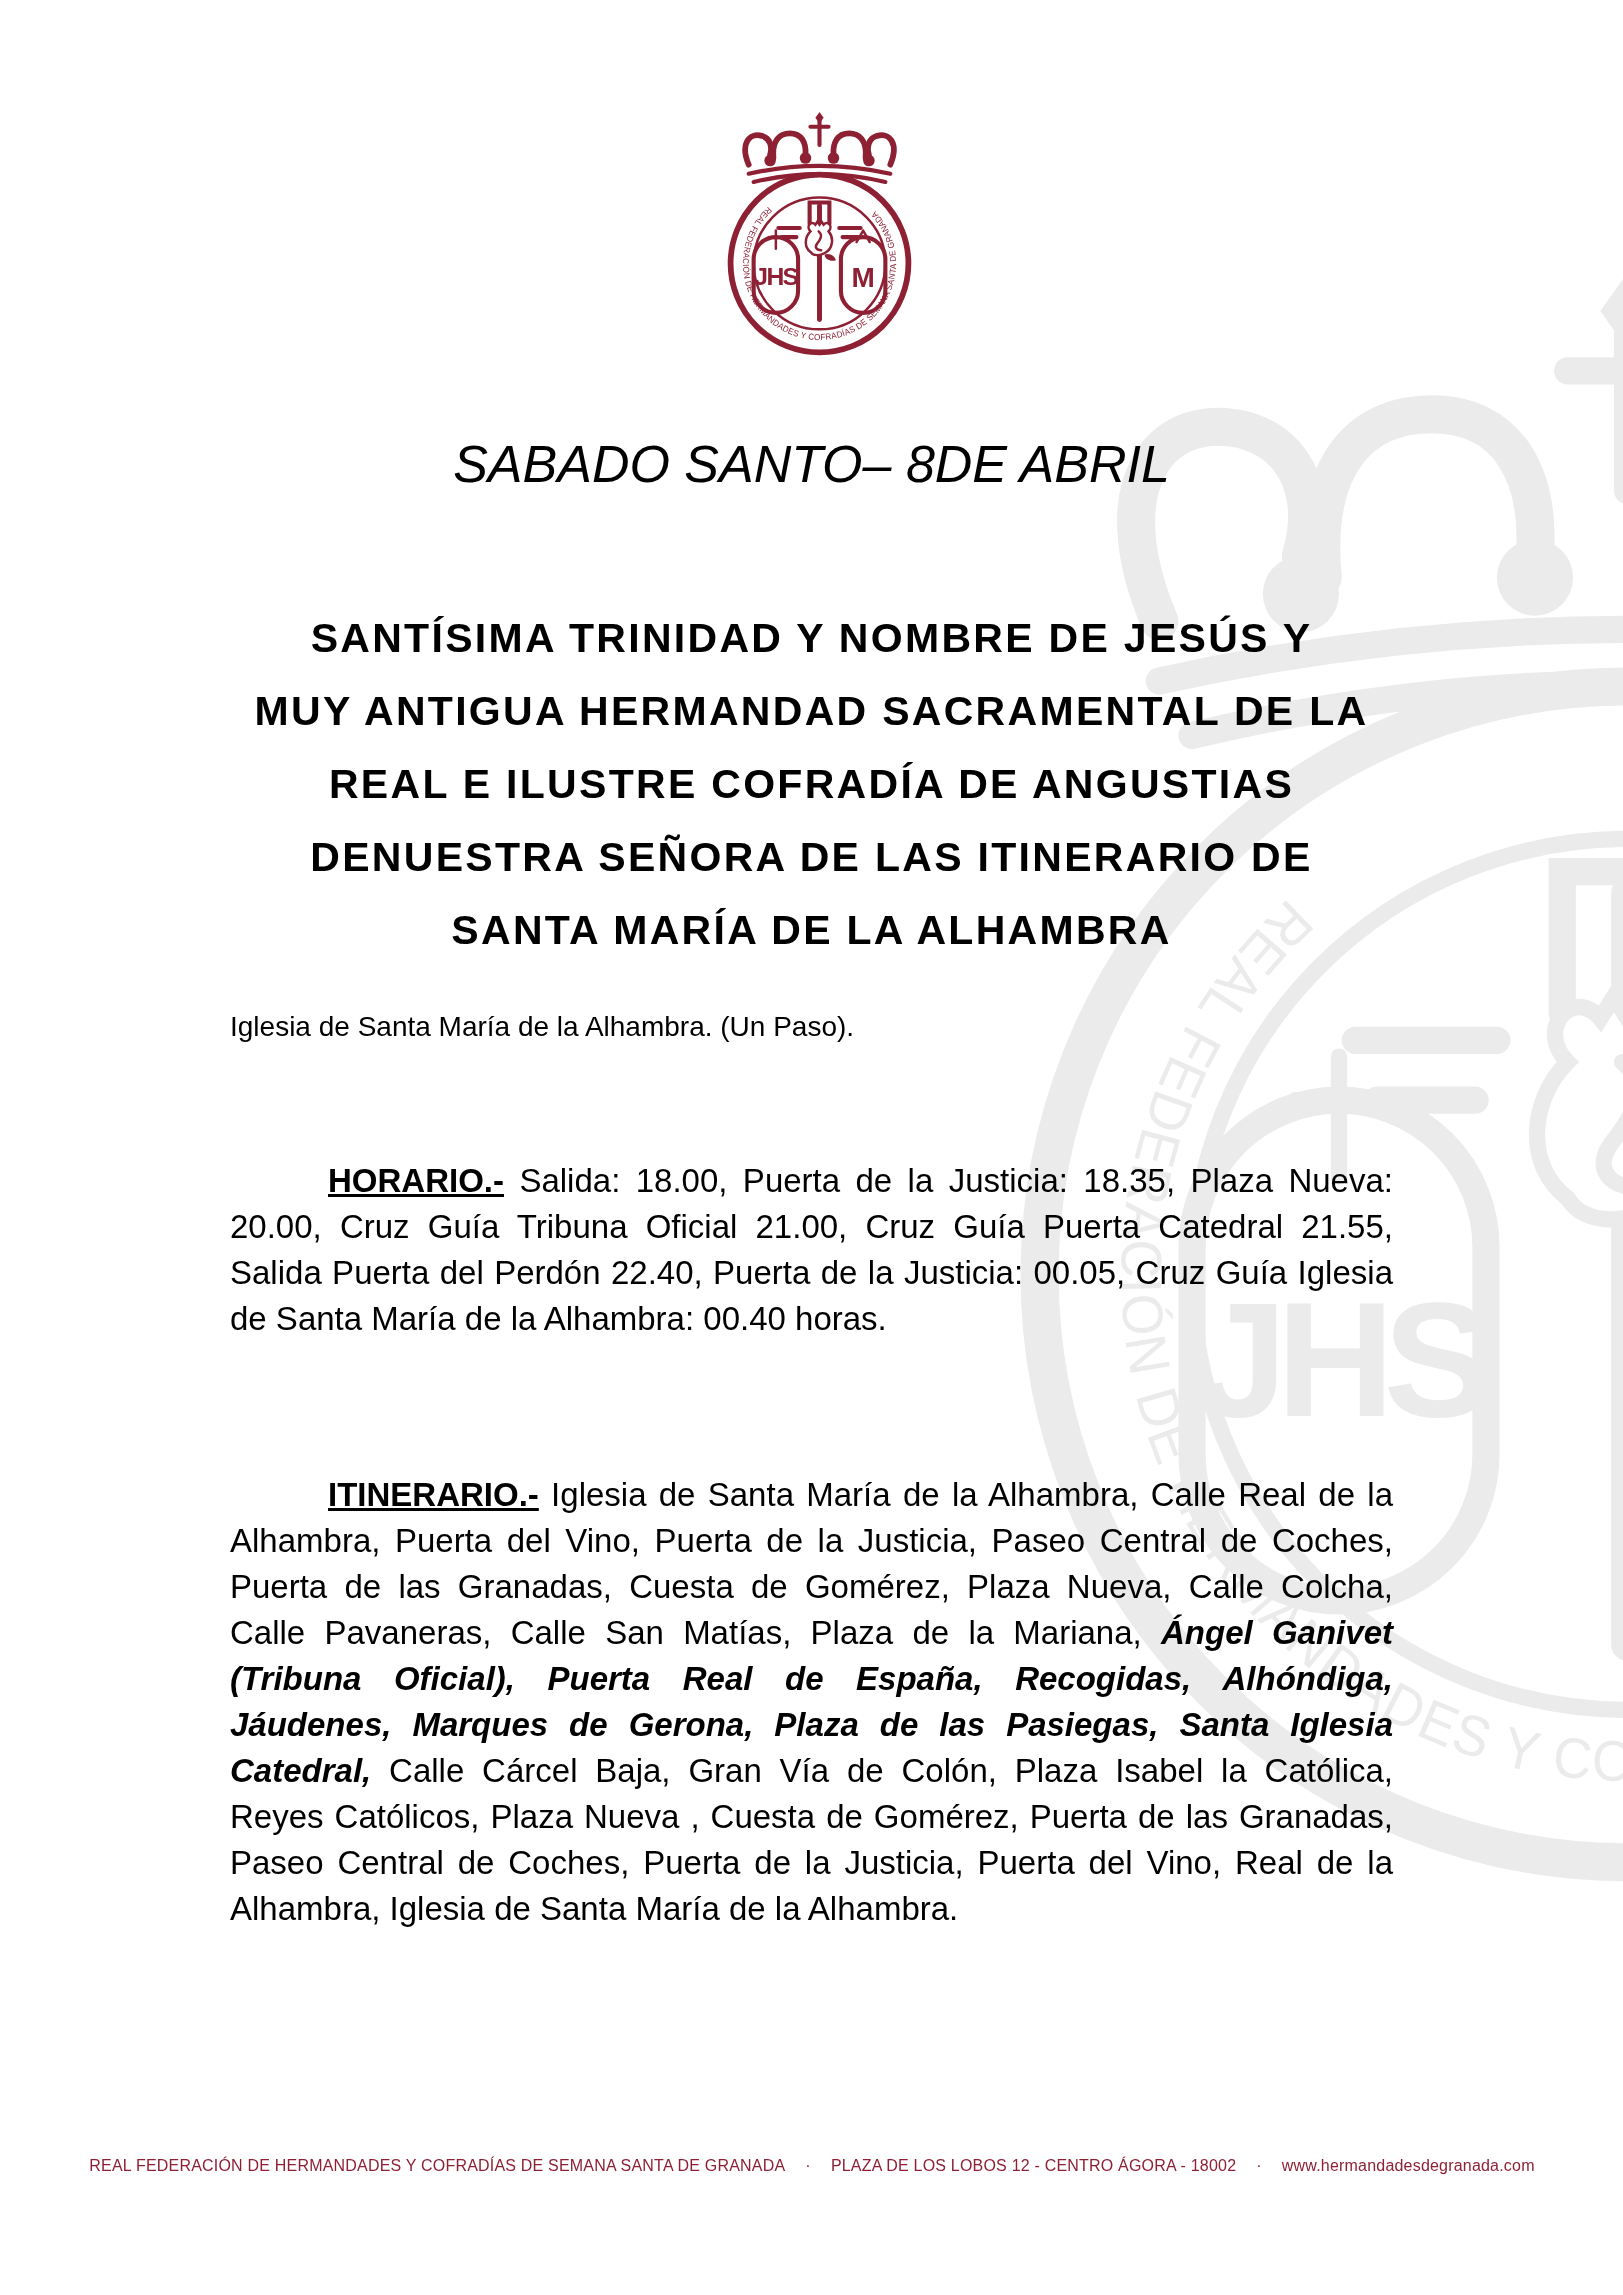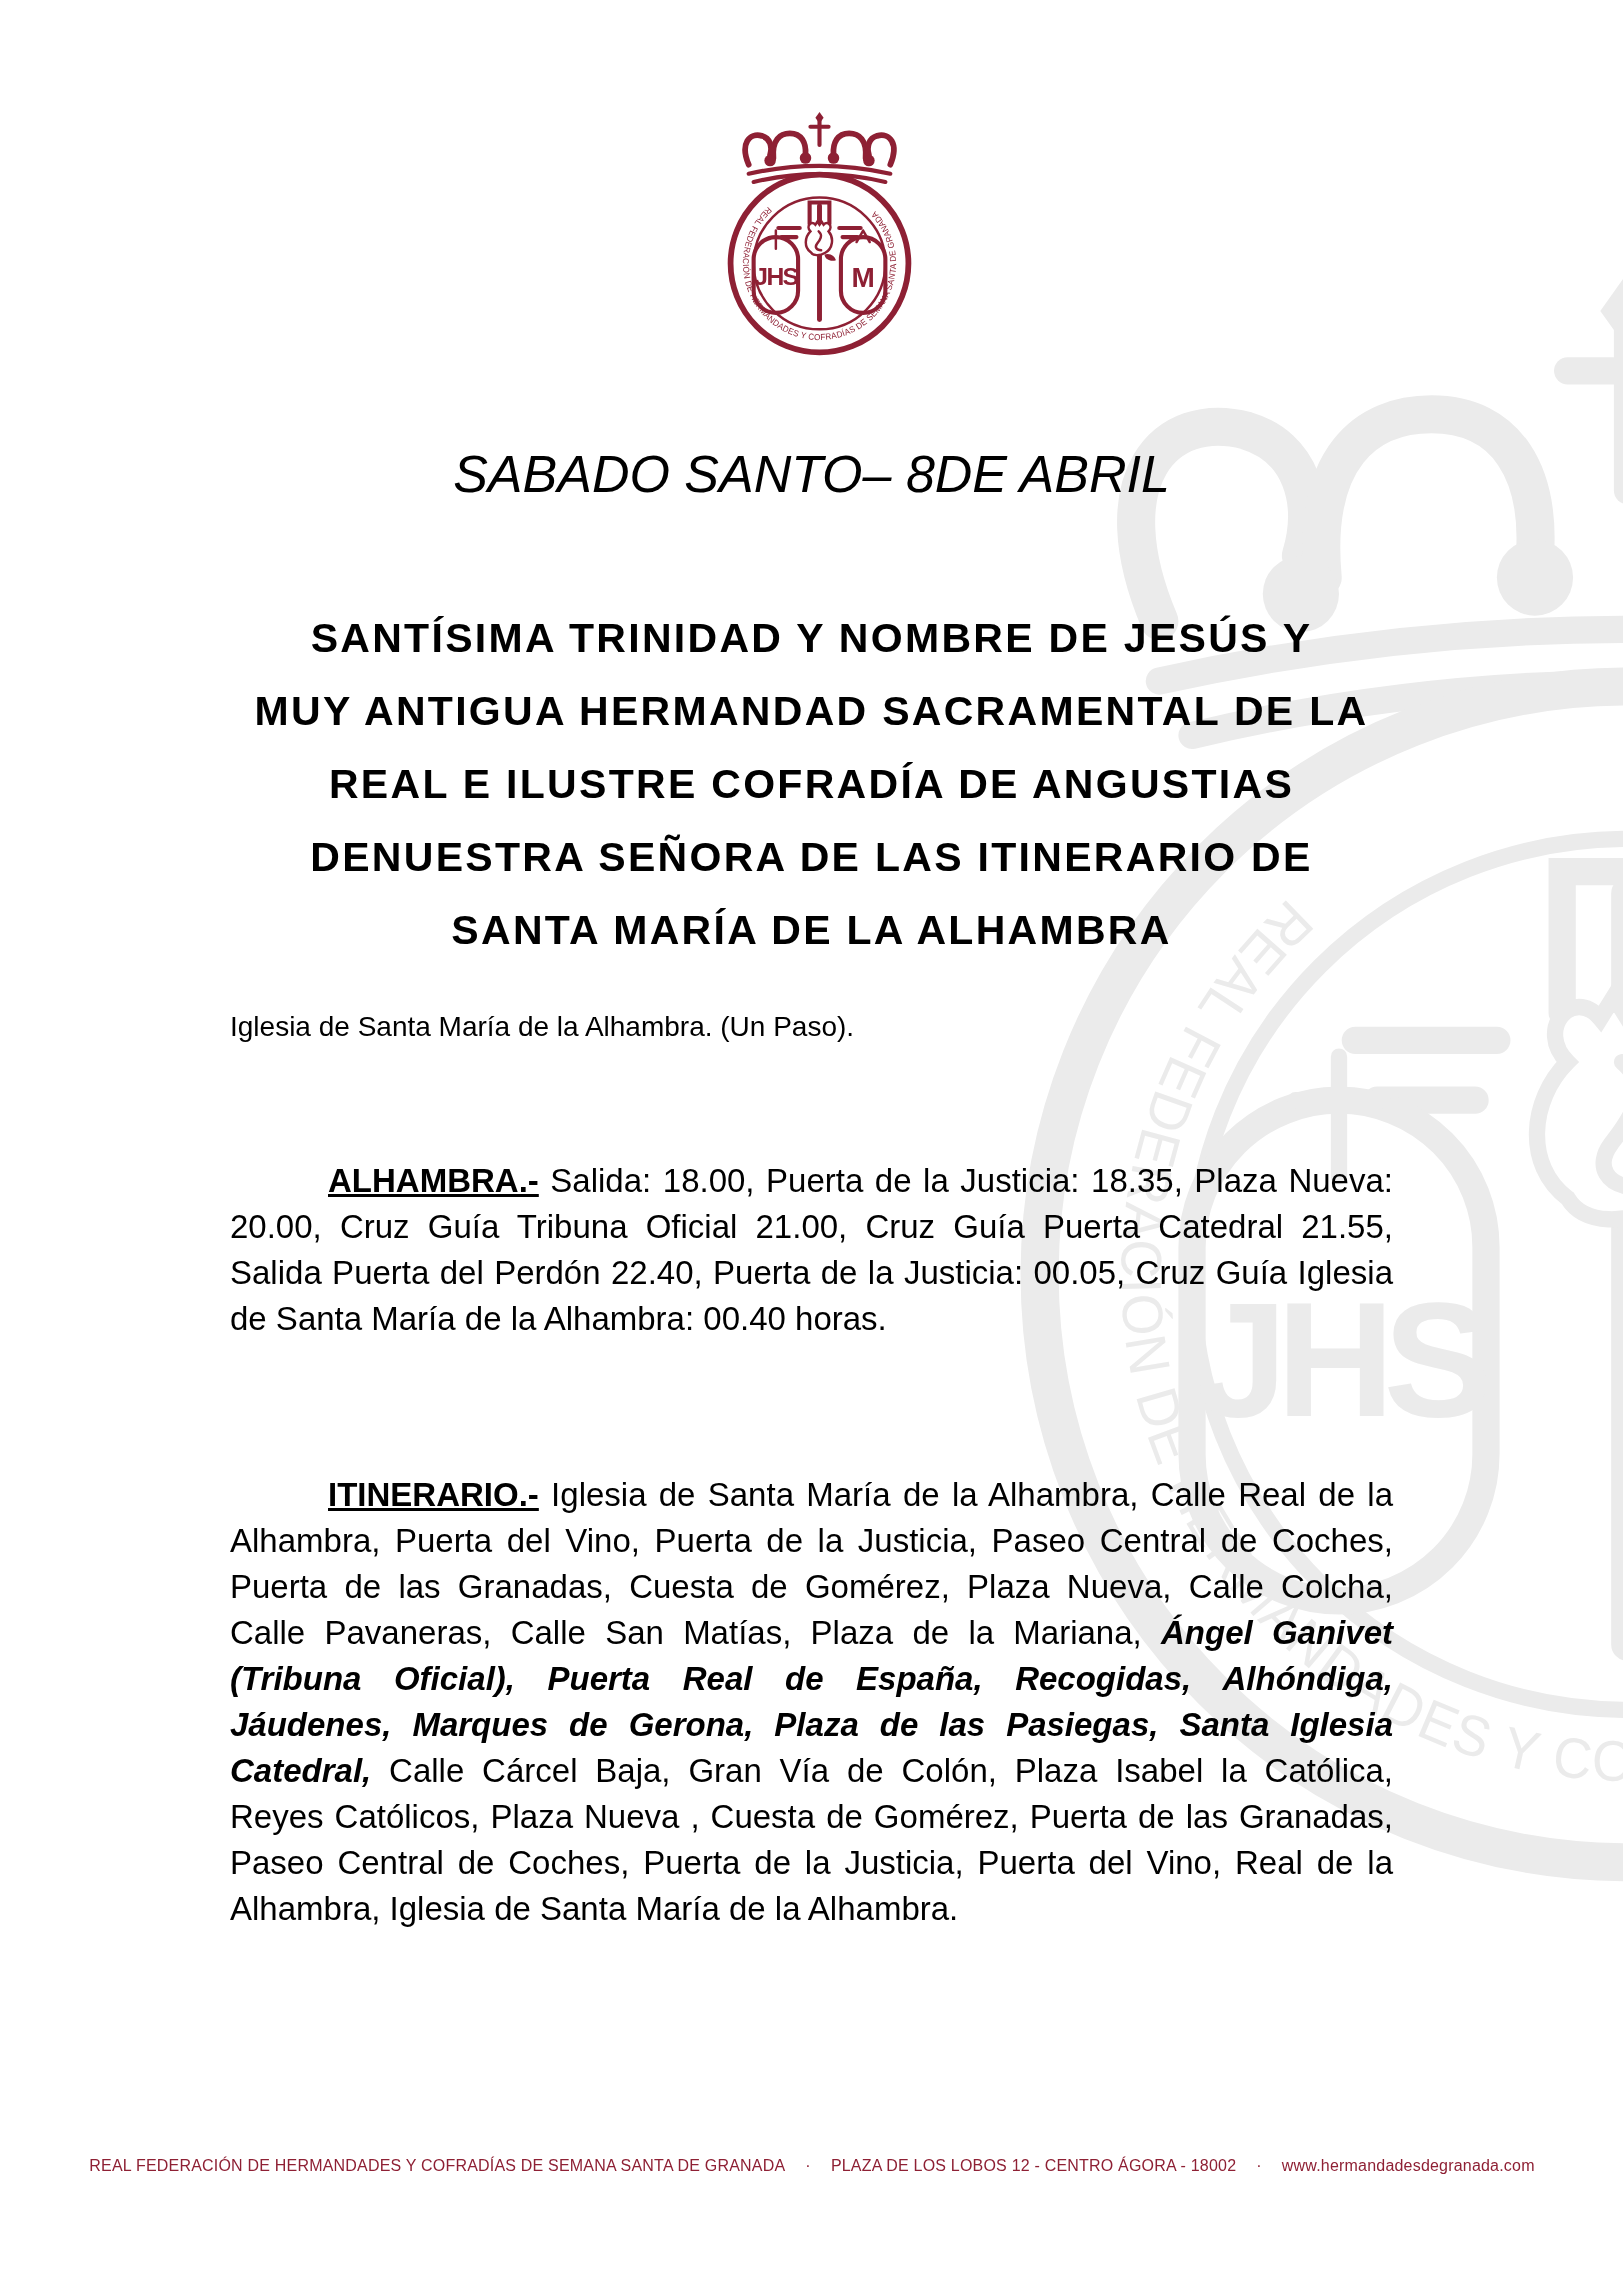--- a/index.html
+++ b/index.html
@@ -8,21 +8,21 @@
     font-family:"Liberation Sans",sans-serif;color:#000;
   }
   
   .watermark{position:absolute;left:811px;top:240px;width:1633px;height:1851px;color:#ebebeb;}
   .watermark svg{width:100%;height:100%;display:block;}
   
   .crest{position:absolute;left:696px;top:107px;width:247px;height:280px;color:#8e2034;}
   .crest svg{width:100%;height:100%;display:block;}
   
   .title{
-    position:absolute;left:230px;top:444px;width:1163px;text-align:center;
+    position:absolute;left:230px;top:434px;width:1163px;text-align:center;
     font-size:52px;font-style:italic;font-weight:normal;letter-spacing:0;white-space:nowrap;
   }
   
   .heading{
     position:absolute;left:230px;top:602px;width:1163px;text-align:center;
     font-weight:bold;font-size:41px;line-height:73px;letter-spacing:2.3px;
   }
   
   .intro{position:absolute;left:230px;top:1011px;font-size:28px;}
   
@@ -122,20 +122,20 @@
   <div class="heading">
     <div>SANTÍSIMA TRINIDAD Y NOMBRE DE JESÚS Y</div>
     <div>MUY ANTIGUA HERMANDAD SACRAMENTAL DE LA</div>
     <div>REAL E ILUSTRE COFRADÍA DE ANGUSTIAS</div>
     <div>DENUESTRA SEÑORA DE LAS ITINERARIO DE</div>
     <div>SANTA MARÍA DE LA ALHAMBRA</div>
   </div>
 
   <div class="intro">Iglesia de Santa María de la Alhambra. (Un Paso).</div>
 
-  <p class="para horario"><span class="label">ALHAMBRA.-</span><span> Salida: 18.00, Puerta de la Justicia: 18.35, Plaza Nueva: 20.00, Cruz Guía Tribuna Oficial 21.00, Cruz Guía Puerta Catedral 21.55, Salida Puerta del Perdón 22.40, Puerta de la Justicia: 00.05, Cruz Guía Iglesia de Santa María de la Alhambra: 00.40 horas.</span></p>
+  <p class="para horario"><span class="label">HORARIO.-</span><span> Salida: 18.00, Puerta de la Justicia: 18.35, Plaza Nueva: 20.00, Cruz Guía Tribuna Oficial 21.00, Cruz Guía Puerta Catedral 21.55, Salida Puerta del Perdón 22.40, Puerta de la Justicia: 00.05, Cruz Guía Iglesia de Santa María de la Alhambra: 00.40 horas.</span></p>
 
   <p class="para itinerario"><span class="label">ITINERARIO.-</span><span> Iglesia de Santa María de la Alhambra, Calle Real de la Alhambra, Puerta del Vino, Puerta de la Justicia, Paseo Central de Coches, Puerta de las Granadas, Cuesta de Gomérez, Plaza Nueva, Calle Colcha, Calle Pavaneras, Calle San Matías, Plaza de la Mariana, </span><span class="bold-italic">Ángel Ganivet (Tribuna Oficial), Puerta Real de España, Recogidas, Alhóndiga, Jáudenes, Marques de Gerona, Plaza de las Pasiegas, Santa Iglesia Catedral,</span><span> Calle Cárcel Baja, Gran Vía de Colón, Plaza Isabel la Católica, Reyes Católicos, Plaza Nueva , Cuesta de Gomérez, Puerta de las Granadas, Paseo Central de Coches, Puerta de la Justicia, Puerta del Vino, Real de la Alhambra, Iglesia de Santa María de la Alhambra.</span></p>
 
   <div class="footer"><span>REAL FEDERACIÓN DE HERMANDADES Y COFRADÍAS DE SEMANA SANTA DE GRANADA</span><span class="sep">·</span><span>PLAZA DE LOS LOBOS 12 - CENTRO ÁGORA - 18002</span><span class="sep">·</span><span>www.hermandadesdegranada.com</span></div>
 
 </div>
 
 
 </body></html>

